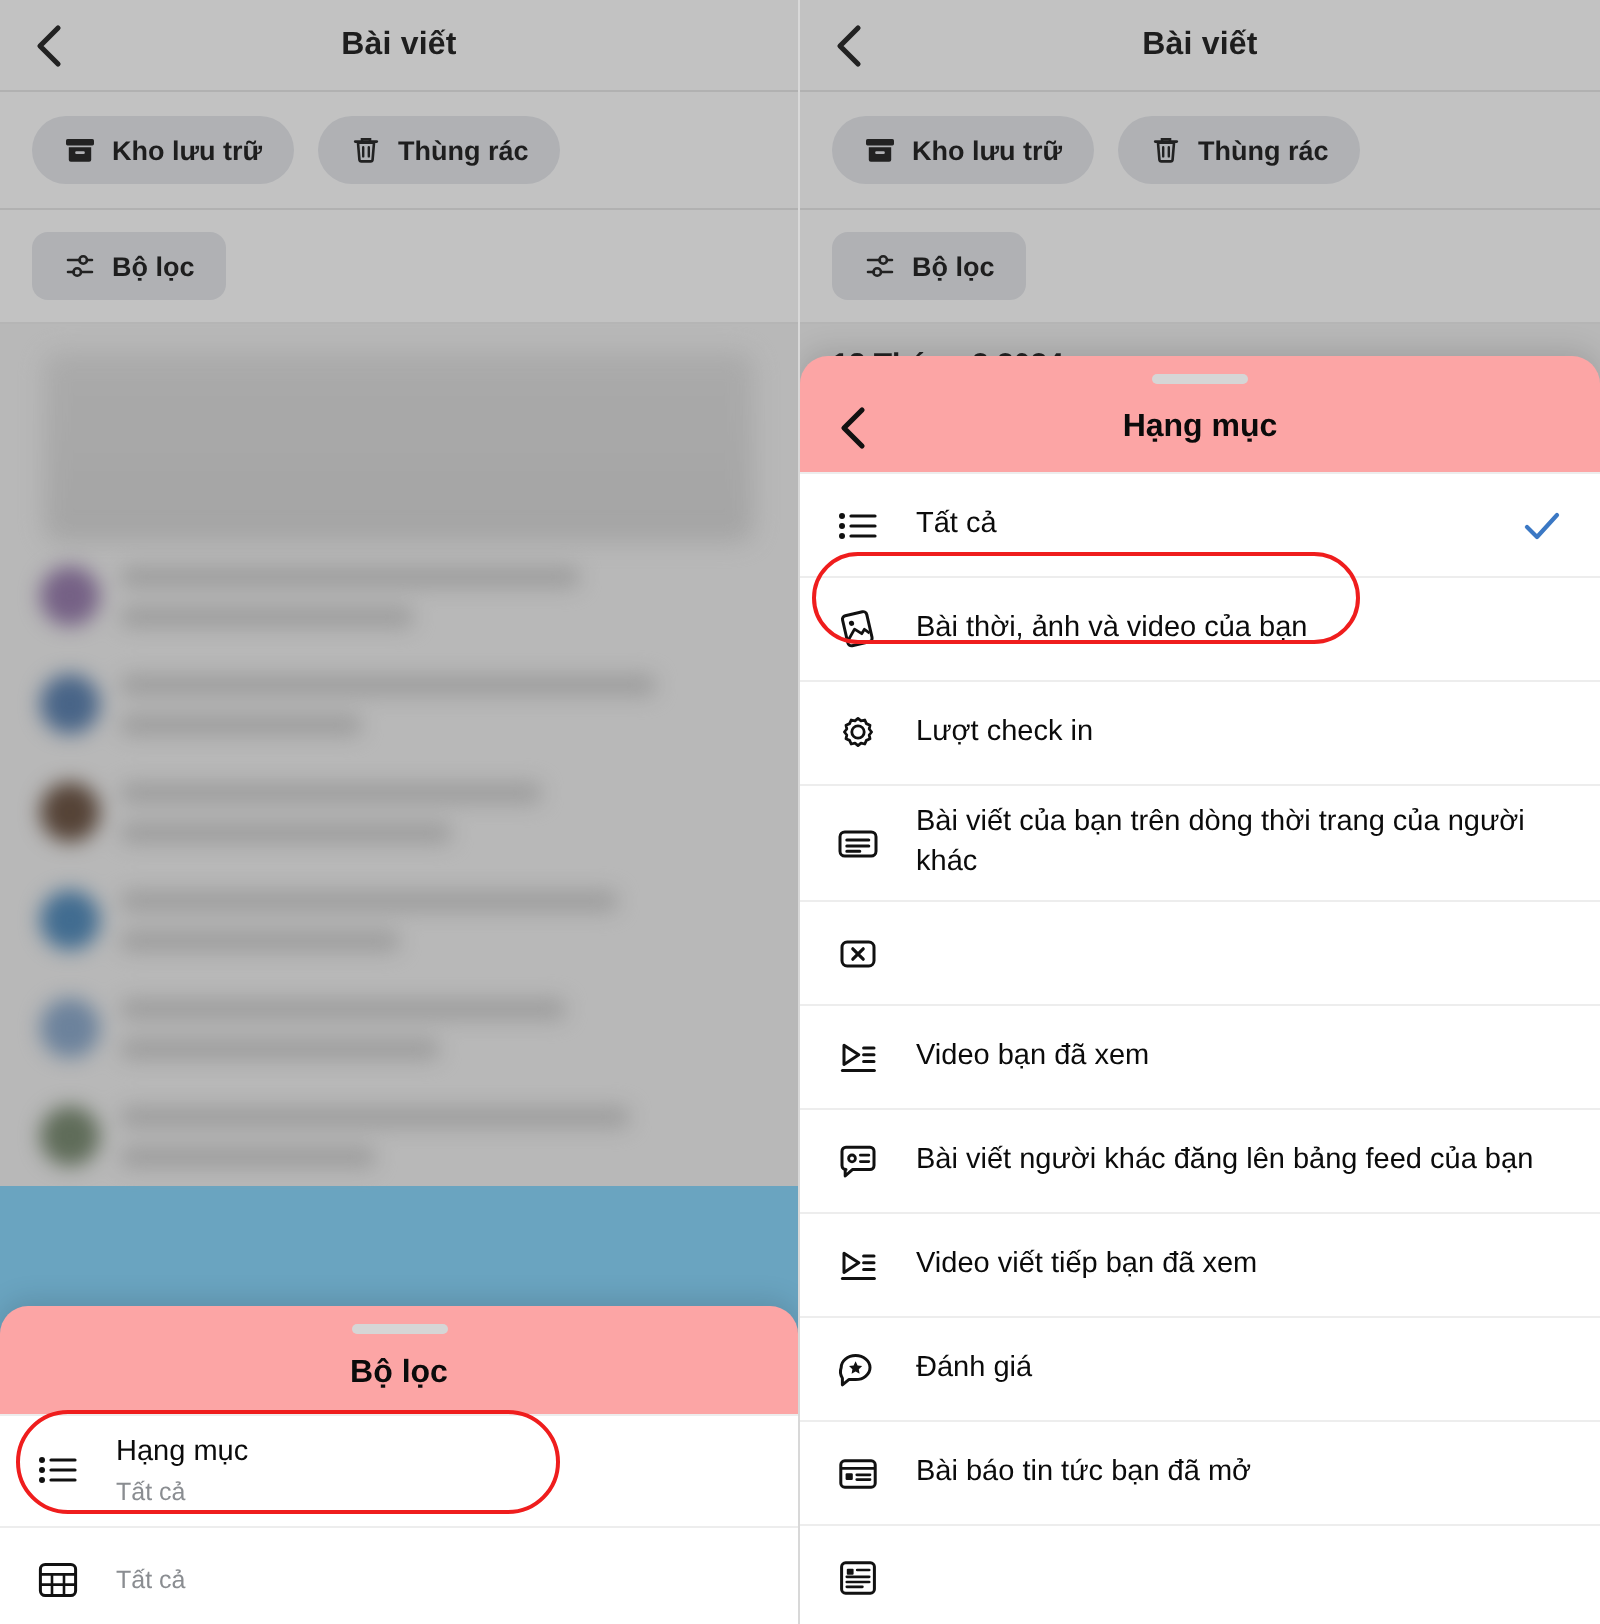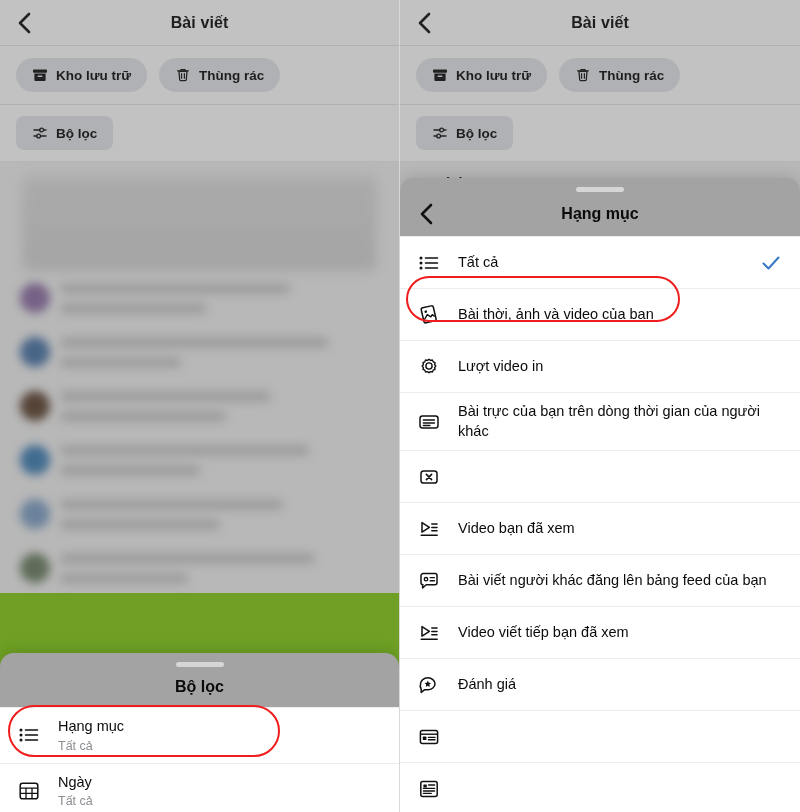--- a/index.html
+++ b/index.html
@@ -9,21 +9,21 @@
     font-family: "Liberation Sans", sans-serif;
     overflow: hidden;
   }
   #root { position: relative; width: 800px; height: 812px; display: flex; }
 
   
   .panel { position: relative; width: 400px; height: 812px; overflow: hidden; background: #fff; }
   .panel-left  { border-right: 1px solid #d8d8d8; }
 
   
-  .dim-screen { position:absolute; inset:0; background:#84cc16; }
+  .dim-screen { position:absolute; inset:0; background:#7dd3fc; }
   .dim-veil   { position:absolute; inset:0; background:rgba(70,70,70,.33); z-index:9; pointer-events:none; }
 
   
   .navbar { position:relative; height:46px; display:flex; align-items:center; justify-content:center;
             background:#ffffff; border-bottom:1px solid #e6e6e6; }
   .navbar .title { font-size:16px; font-weight:700; color:#0b0b0b; letter-spacing:.1px; }
   .back-chevron { position:absolute; left:14px; top:50%; transform:translateY(-50%);
                   width:20px; height:20px; display:flex; align-items:center; justify-content:center; }
   .back-chevron svg { display:block; }
 
@@ -37,21 +37,21 @@
 
   
   .feed { position:relative; background:#f0f0f0; flex:1; }
   .date-label { font-size:15px; font-weight:700; color:#111; padding:12px 16px 6px; }
   .blur-card { margin:0 10px 12px; background:#dcdcdc; border-radius:8px; height:120px;
                filter: blur(6px); opacity:.85; }
   .blur-strip { height:11px; border-radius:5px; background:#c9c9c9; margin:0 0 9px; }
   .blur-avatar { width:30px; height:30px; border-radius:50%; }
 
   
-  .sheet { position:absolute; left:0; right:0; bottom:0; background:#a3a3a3;
+  .sheet { position:absolute; left:0; right:0; bottom:0; background:#fca5a5;
            border-top-left-radius:14px; border-top-right-radius:14px; z-index:20;
            box-shadow:0 -3px 14px rgba(0,0,0,.13); overflow:hidden; }
   .grabber { width:48px; height:5px; border-radius:3px; background:#d6d6d6; margin:9px auto 0; }
   .sheet-head { position:relative; height:44px; display:flex; align-items:center; justify-content:center; }
   .sheet-head .title { font-size:16px; font-weight:700; color:#0b0b0b; }
   .sheet-head .back-chevron { left:16px; }
 
   .rows { border-top:1px solid #ededed; }
   .row { display:flex; align-items:center; gap:16px; padding:0 16px; min-height:52px;
          border-bottom:1px solid #ededed; background:#fff; position:relative; }
@@ -201,21 +201,20 @@
         </div>
 
         <div class="row">
           <span class="ic">
             <svg width="22" height="22" viewBox="0 0 22 22">
                 <rect x="2.2" y="3.2" width="17.6" height="15.6" rx="2.4" fill="none" stroke="#111" stroke-width="1.5"></rect>
                 <path d="M2.2 8.2h17.6M2.2 13.3h17.6M8 8.2v10.6M14 8.2v10.6" stroke="#111" stroke-width="1.3"></path>
               </svg>
           </span>
           <div class="texts">
-            <div class="label">Ngày</div>
             <div class="sub">Tất cả</div>
           </div>
         </div>
 
       </div>
       <div class="ring" style="left:8px; top:52px; width:272px; height:52px;"></div>
     </div>
   </div>
 
   <div class="panel panel-right">
@@ -322,33 +321,33 @@
         </div>
 
         <div class="row">
           <span class="ic">
             <svg width="22" height="22" viewBox="0 0 22 22">
                 <path d="M11 2.4l1.5 1.2 1.9-.4.8 1.8 1.8.8-.4 1.9 1.2 1.5-1.2 1.5.4 1.9-1.8.8-.8 1.8-1.9-.4L11 16 9.5 14.8l-1.9.4-.8-1.8-1.8-.8.4-1.9L4.2 9.2l1.2-1.5-.4-1.9 1.8-.8.8-1.8 1.9.4z" transform="translate(0,.8) scale(1)" fill="none" stroke="#111" stroke-width="1.4" stroke-linejoin="round"></path>
                 <circle cx="11" cy="10" r="3.1" fill="none" stroke="#111" stroke-width="1.4"></circle>
               </svg>
           </span>
           <div class="texts">
-              <div class="label">Lượt video in</div>
+              <div class="label">Lượt check in</div>
             </div>
         </div>
 
         <div class="row">
           <span class="ic">
             <svg width="22" height="22" viewBox="0 0 22 22">
                 <rect x="2" y="5" width="18" height="12" rx="2.4" fill="none" stroke="#111" stroke-width="1.5"></rect>
                 <path d="M5.4 9h11M5.4 12h11M5.4 14.6h6.5" stroke="#111" stroke-width="1.5" stroke-linecap="round"></path>
               </svg>
           </span>
           <div class="texts">
-              <div class="label">Bài trực của bạn trên dòng thời gian của người khác</div>
+              <div class="label">Bài viết của bạn trên dòng thời trang của người khác</div>
             </div>
         </div>
 
         <div class="row">
           <span class="ic">
             <svg width="22" height="22" viewBox="0 0 22 22">
                 <rect x="3" y="5" width="16" height="12" rx="2.6" fill="none" stroke="#111" stroke-width="1.5"></rect>
                 <path d="M8.4 8.4 L13.6 13.6 M13.6 8.4 L8.4 13.6" stroke="#111" stroke-width="1.6" stroke-linecap="round"></path>
               </svg>
           </span>
@@ -407,20 +406,23 @@
 
         <div class="row">
           <span class="ic">
             <svg width="22" height="22" viewBox="0 0 22 22">
                 <rect x="2.4" y="4.4" width="17.2" height="13.2" rx="2" fill="none" stroke="#111" stroke-width="1.5"></rect>
                 <path d="M2.4 8.2h17.2" stroke="#111" stroke-width="1.4"></path>
                 <rect x="4.8" y="10.6" width="3.6" height="3.4" rx=".6" fill="#111"></rect>
                 <path d="M10.4 11.4h6.6M10.4 13.8h6.6" stroke="#111" stroke-width="1.4" stroke-linecap="round"></path>
               </svg>
           </span>
+          <div class="texts">
+              <div class="label">Bài báo tin tức bạn đã mở</div>
+            </div>
         </div>
 
         <div class="row">
           <span class="ic">
             <svg width="22" height="22" viewBox="0 0 22 22">
                 <rect x="2.8" y="3.4" width="16.4" height="15.2" rx="2" fill="none" stroke="#111" stroke-width="1.5"></rect>
                 <rect x="5.4" y="6.4" width="3.4" height="3" rx=".5" fill="#111"></rect>
                 <path d="M10.6 7h6M5.4 10.4h11.2M5.4 13h11.2M5.4 15.4h7.8" stroke="#111" stroke-width="1.35" stroke-linecap="round"></path>
               </svg>
           </span>

